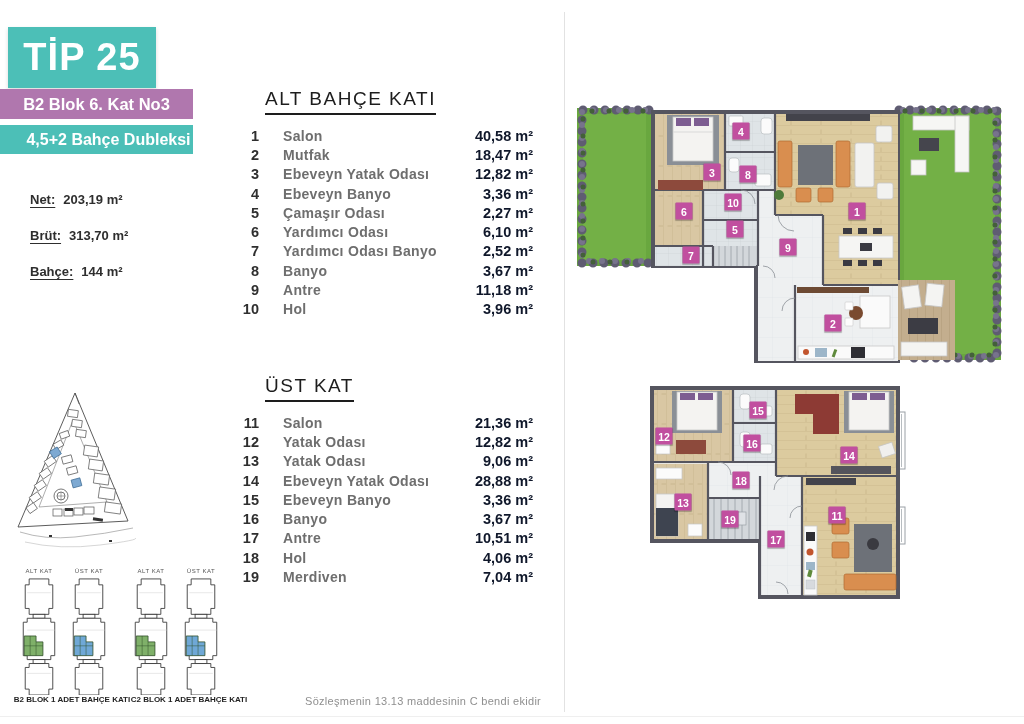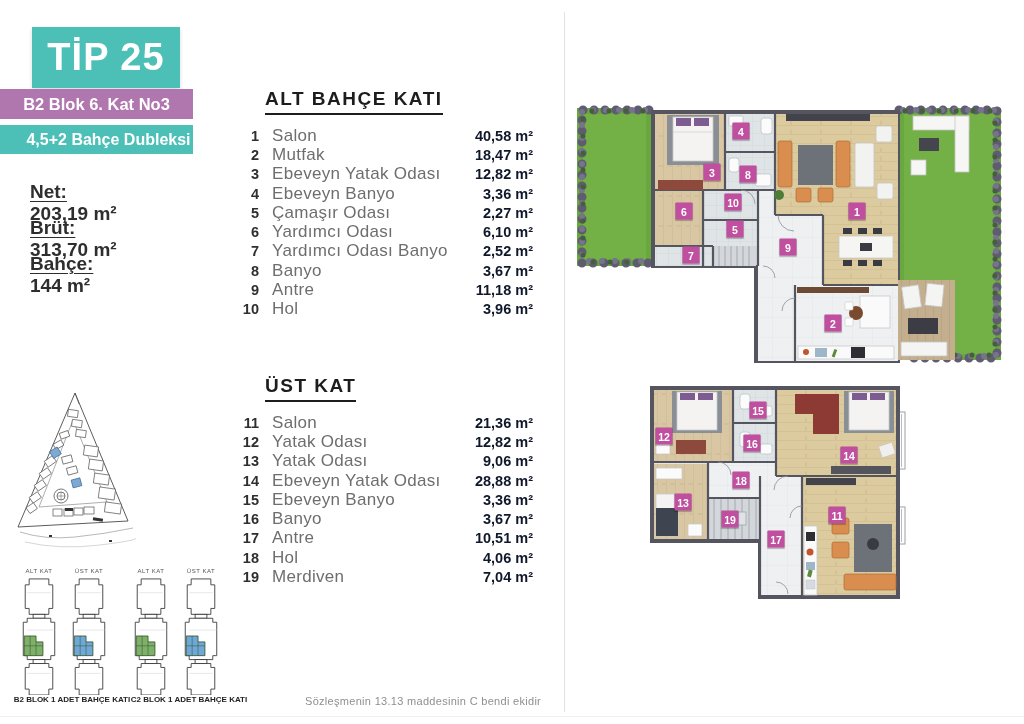--- a/index.html
+++ b/index.html
@@ -3,57 +3,57 @@
 <meta charset="utf-8">
 <style>
   * { margin:0; padding:0; box-sizing:border-box; }
   html,body { width:1024px; height:724px; }
   body { font-family:"Liberation Sans", sans-serif; background:#ffffff; position:relative; overflow:hidden; }
   .page { position:absolute; inset:0; background:#fff; }
 
   
   .title-box { position:absolute; left:8px; top:27px; width:148px; height:61px;
     background:#4cbfb7; color:#fff; font-weight:bold; font-size:38px; letter-spacing:1px;
-    display:flex; align-items:center; justify-content:center; box-shadow:0 2px 4px rgba(0,0,0,.15);margin-left:24px; }
+    display:flex; align-items:center; justify-content:center; box-shadow:0 2px 4px rgba(0,0,0,.15); }
   .block-box { position:absolute; left:0; top:89px; width:193px; height:30px;
     background:#b077ae; color:#fff; font-weight:bold; font-size:16.5px;
     display:flex; align-items:center; justify-content:center; }
   .unit-box { position:absolute; left:0; top:125px; width:193px; height:29px;
     background:#4cbfb7; color:#fff; font-weight:bold; font-size:16px;
     display:flex; align-items:center; justify-content:center;padding-left:24px; }
 
   
   .stats { position:absolute; left:30px; top:181px; }
-  .stat-row { height:36px; display:flex; align-items:flex-start; font-size:19px; color:#2e2e2e;flex-direction:column; }
+  .stat-row { height:36px; display:flex; align-items:center; font-size:13px; color:#2e2e2e; }
   .stat-row .lbl { font-weight:bold; text-decoration:underline; text-underline-offset:3px; margin-right:8px; }
   .stat-row .val { font-weight:bold; }
 
   
   .site-plan { position:absolute; left:5px; top:390px; }
   .minis { position:absolute; left:12px; top:568px; width:230px; height:150px; }
   .mini { position:absolute; top:0; width:44px; text-align:center; }
   .mini:nth-of-type(1){ left:5px; } .mini:nth-of-type(2){ left:55px; }
   .mini:nth-of-type(3){ left:117px; } .mini:nth-of-type(4){ left:167px; }
   .mini-label { display:block; font-size:6px; color:#555; letter-spacing:.5px; margin-bottom:1px; }
   .mini-caption { position:absolute; top:127px; font-size:8px; font-weight:bold; color:#222; white-space:nowrap; }
   .mini-caption.c1 { left:60px; transform:translateX(-50%); }
   .mini-caption.c2 { left:153px; transform:translateX(-50%);padding-left:48px; }
 
   
   .v-divider { position:absolute; left:564px; top:12px; width:1px; height:700px; background:#e2e2e2; }
   .bottom-hairline { position:absolute; left:0; top:716px; width:1024px; height:1px; background:#efefef; }
 
   
   .tables { position:absolute; left:237px; top:88px; width:296px; }
-  .floor-section h2 { font-size:19px; font-weight:bold; color:#1d1d1d; letter-spacing:1.5px;
+  .floor-section h2 { font-size:19px; font-weight:normal; color:#1d1d1d; letter-spacing:1.5px;
     margin-left:28px; display:inline-block; border-bottom:2.5px solid #1d1d1d; padding-bottom:3px; }
   .rows { margin-top:11px; }
   .room-row { display:flex; align-items:center; height:19.3px; }
   .room-row .no { width:22px; text-align:right; font-weight:bold; font-size:14.5px; color:#2f2f2f; }
-  .room-row .nm { flex:1; margin-left:13px; font-size:17px; color:#6e6e6e; letter-spacing:.3px; }
+  .room-row .nm { flex:1; margin-left:24px; font-size:14px; color:#6e6e6e; letter-spacing:.3px;font-weight:bold; }
   .room-row .ar { font-weight:bold; font-size:14.5px; color:#0f172a; text-align:right; }
   .floor-section + .floor-section { margin-top:56px; }
 
   
   .plan { position:absolute; }
   .plan-lower { left:573px; top:98px; width:442px; height:272px; }
   .plan-upper { left:648px; top:386px; width:262px; height:238px; }
   .badge { position:absolute; width:17px; height:17px; background:#c14f9f; color:#fff;
     font-size:10.5px; font-weight:bold; display:flex; align-items:center; justify-content:center;
     transform:translate(-50%,-50%); border-radius:1px; box-shadow:0 1px 1px rgba(0,0,0,.25); }

